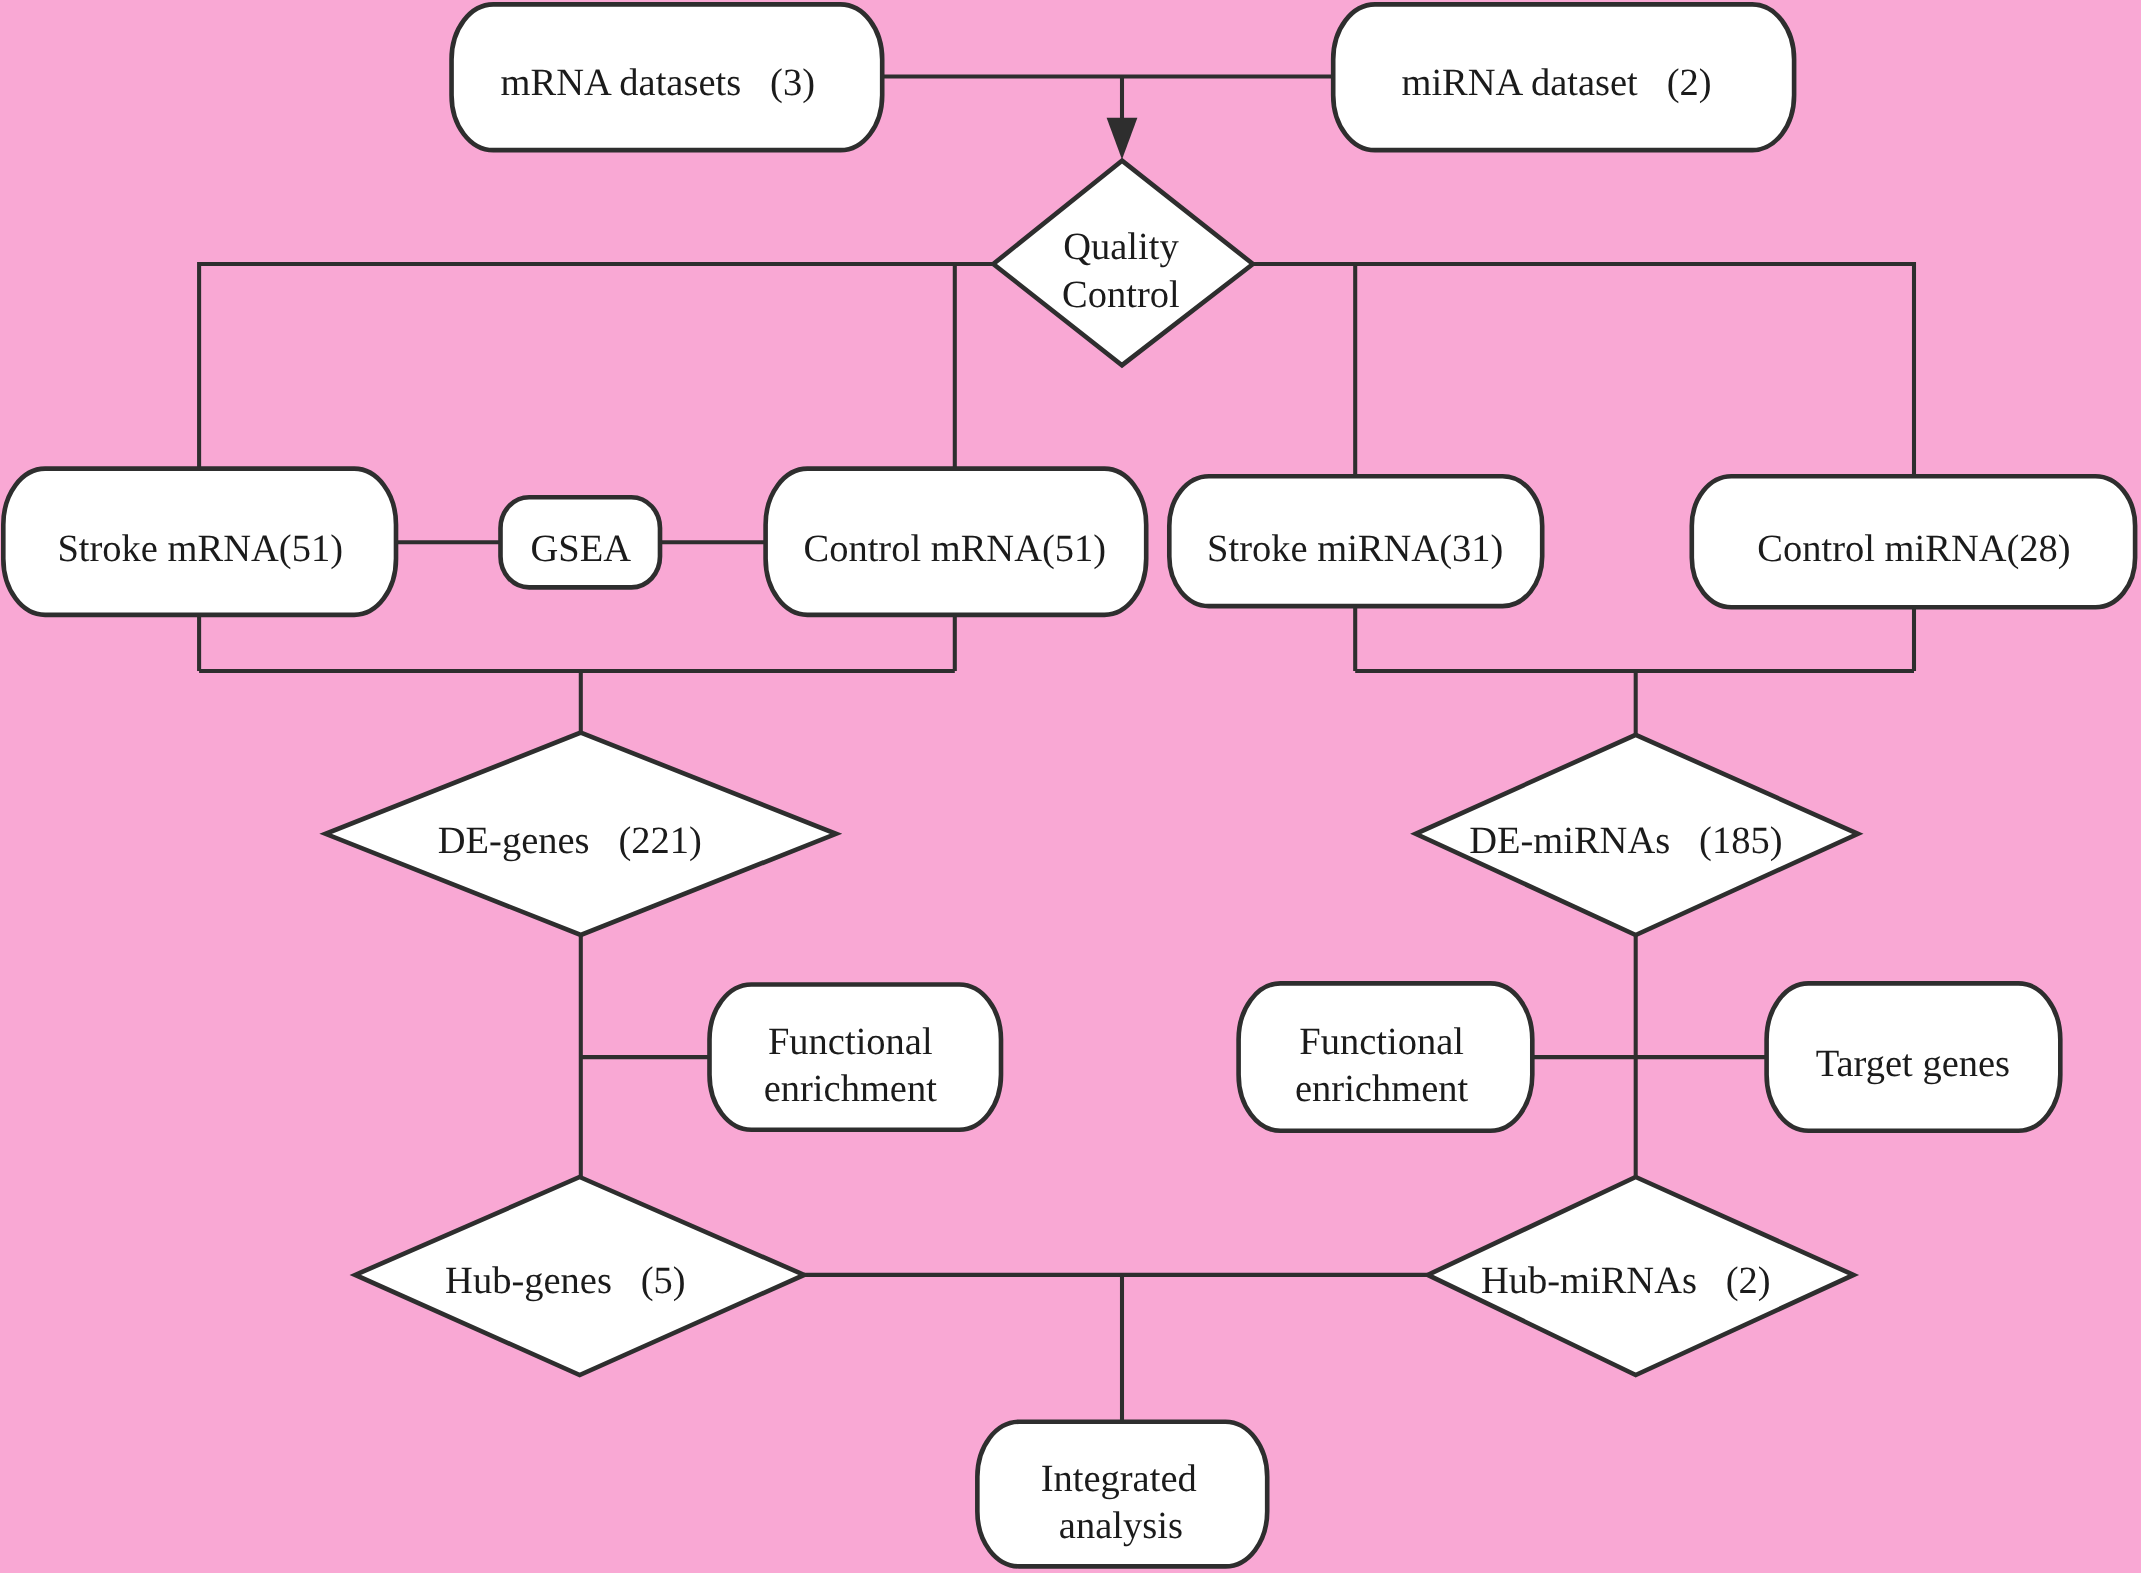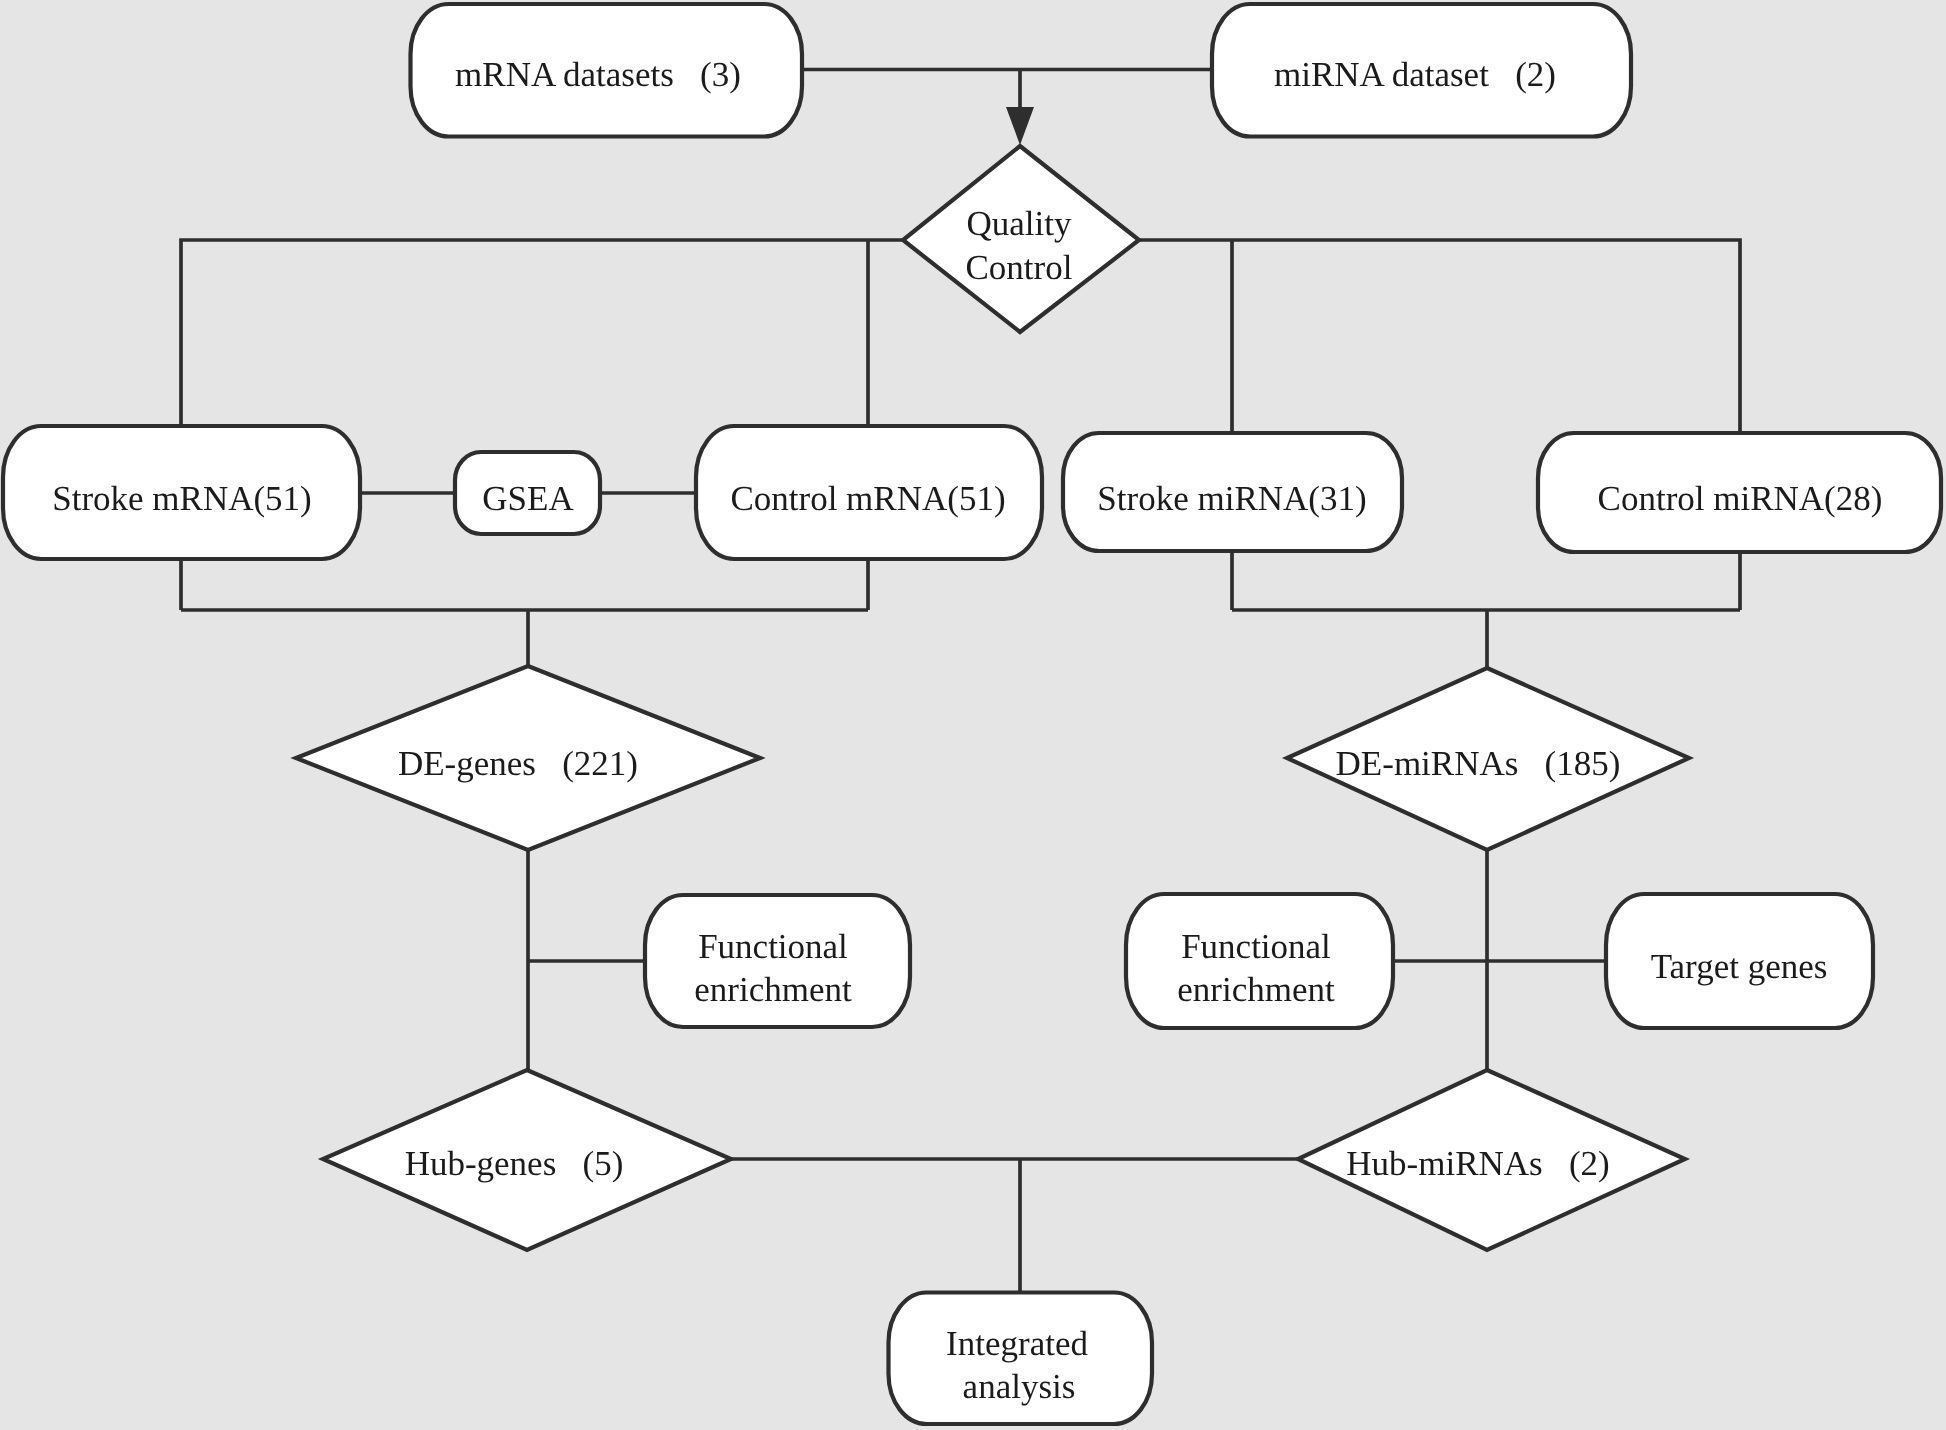--- a/index.html
+++ b/index.html
@@ -1,19 +1,19 @@
 <!DOCTYPE html>
 <html><head>
 <meta charset="utf-8">
 <title>Study design flowchart</title>
 <style>
   html,body{margin:0;padding:0;background:#f8f8f8;}
   body{width:1946px;height:1430px;overflow:hidden;
        font-family:"Liberation Serif","DejaVu Serif",serif;}
-  #stage{position:relative;width:1946px;height:1430px;background:#e5e5e5;}
+  #stage{position:relative;width:1946px;height:1430px;background:#f9a8d4;}
   svg#flow{position:absolute;left:0;top:0;width:1946px;height:1430px;display:block;
            shape-rendering:geometricPrecision;
            
            will-change:opacity;}
   .shape{fill:#ffffff;stroke:#2e2e2e;stroke-width:4.2;stroke-linejoin:miter;}
   .link{fill:none;stroke:#2e2e2e;stroke-width:3.7;stroke-linecap:butt;}
   .arrowhead{fill:#2e2e2e;stroke:none;}
   .lbl{font-family:"Liberation Serif","DejaVu Serif",serif;font-size:35px;fill:#1b1b1b;
        -webkit-font-smoothing:antialiased;text-rendering:geometricPrecision;
        text-anchor:middle;dominant-baseline:alphabetic;white-space:pre;}

